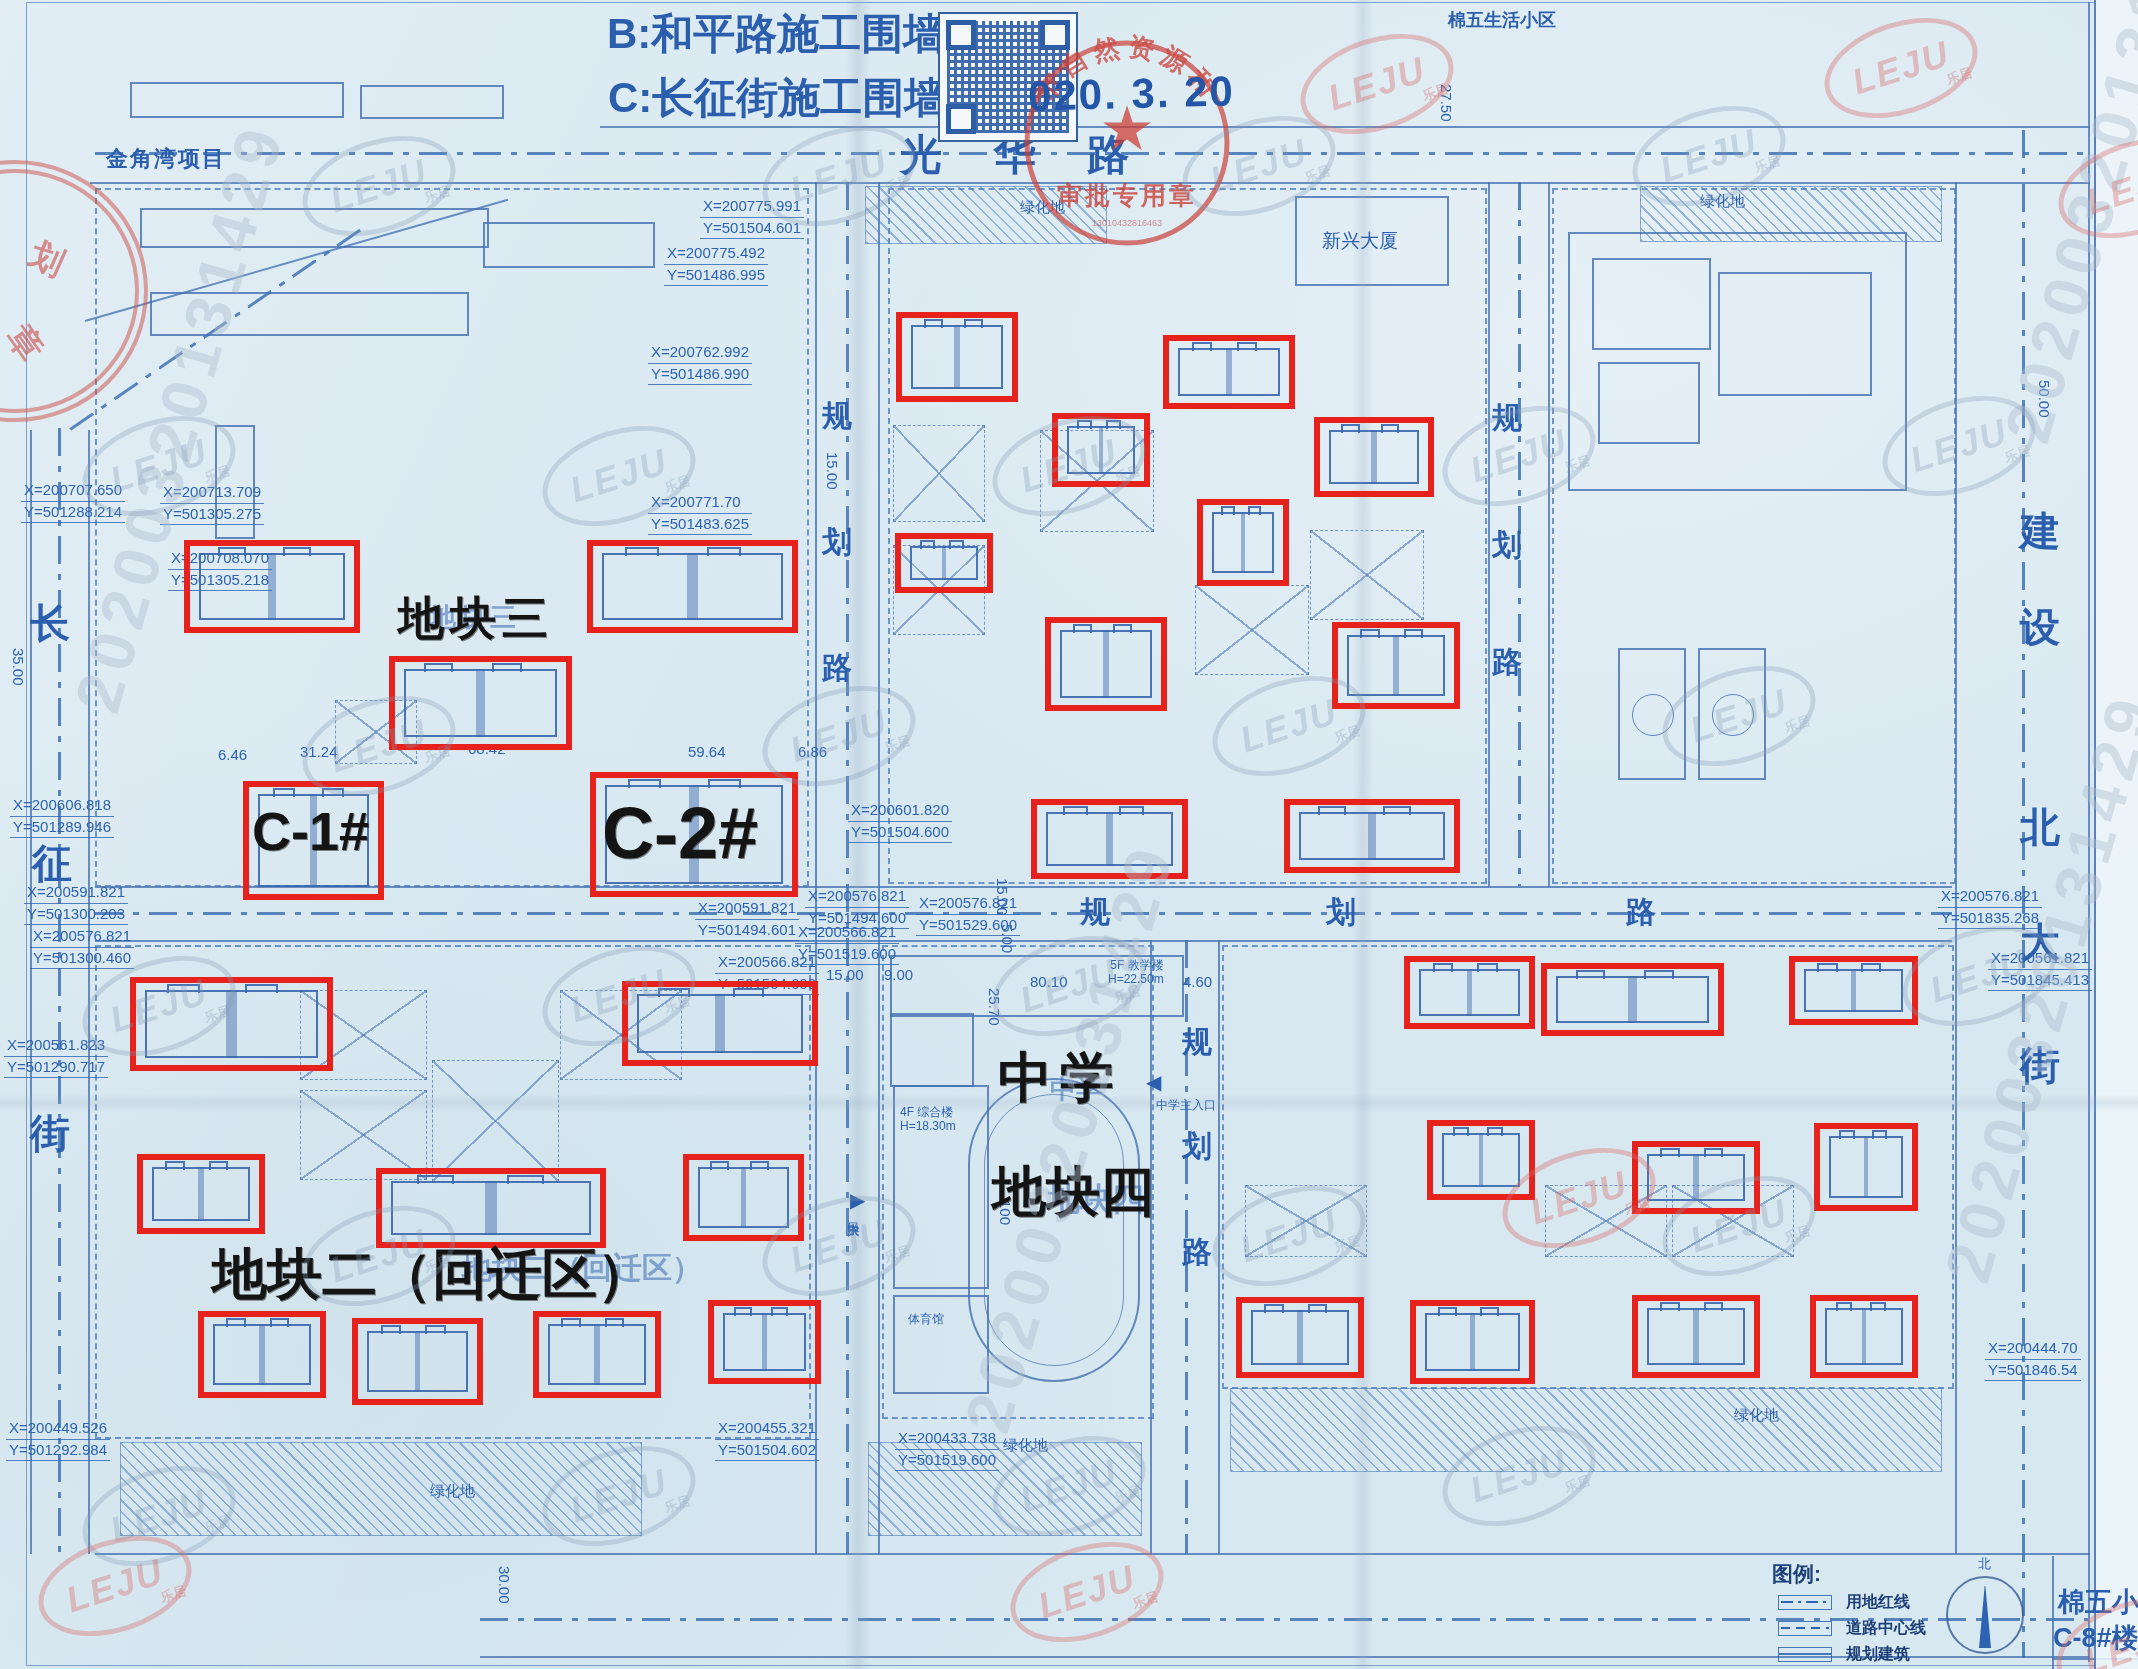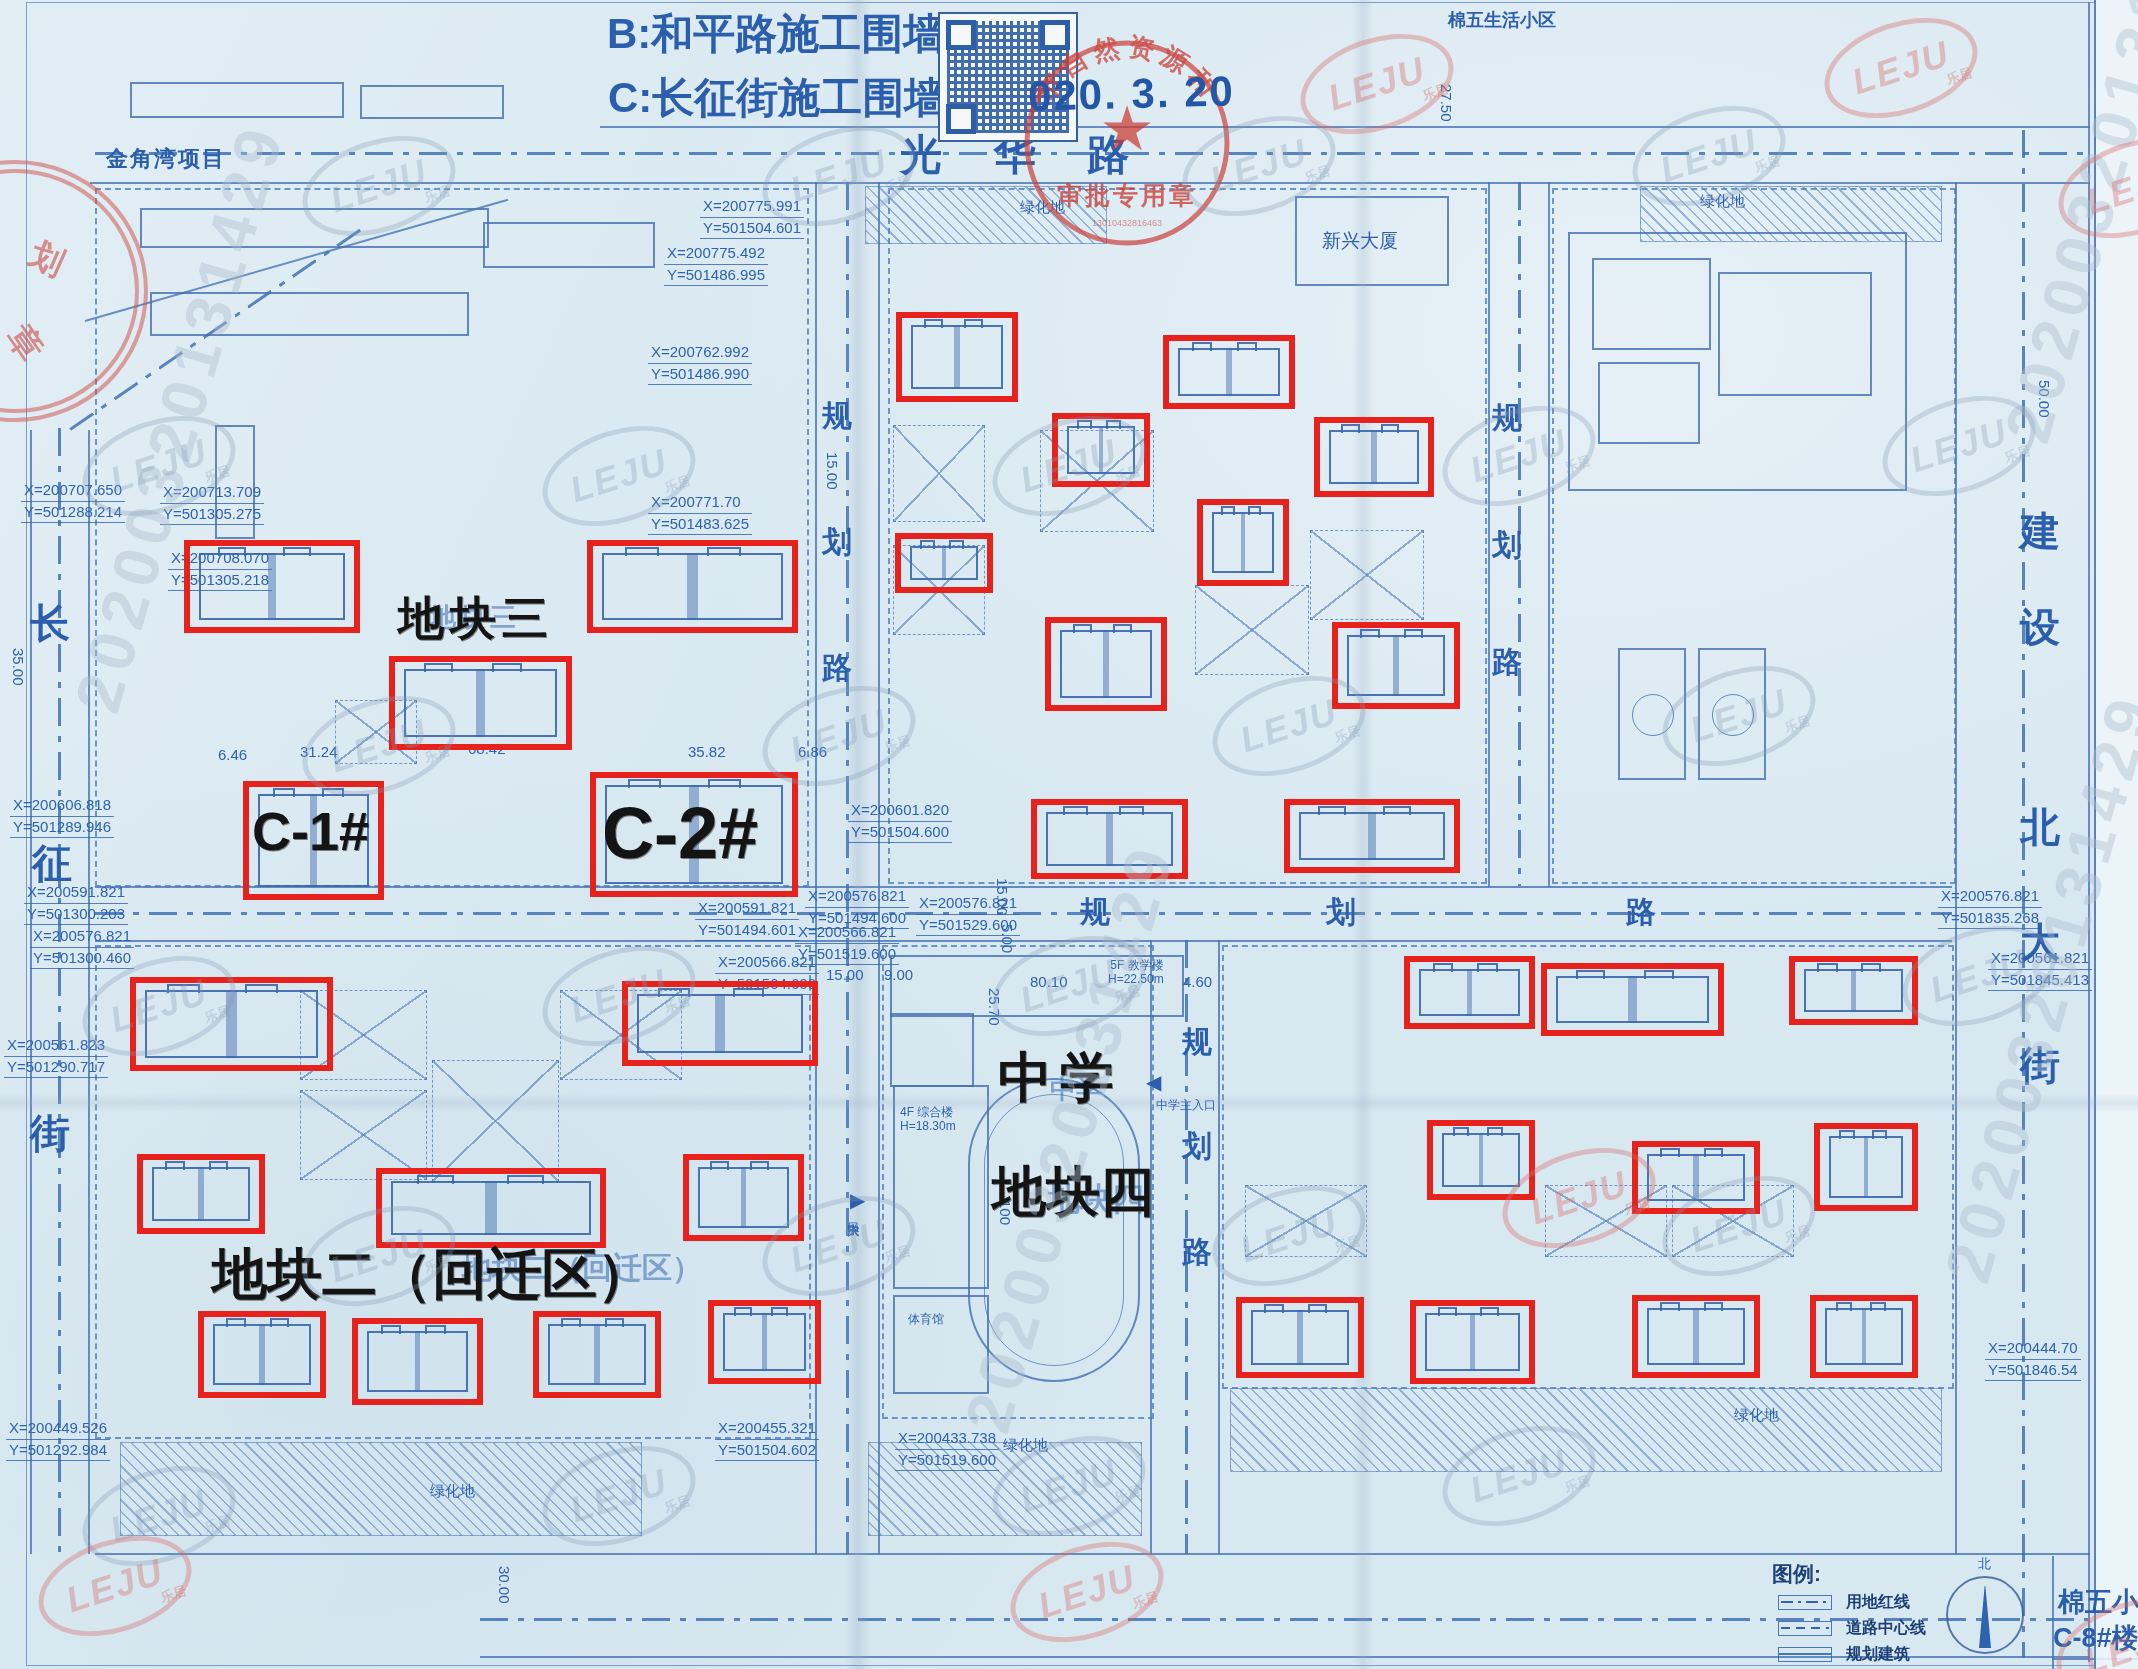--- a/index.html
+++ b/index.html
@@ -448,21 +448,21 @@
       </div>
       <div class="coord" style="left: 1985px; top: 1338px;">
         <span>X=200444.70</span>
         <span>Y=501846.54</span>
       </div>
     </div>
   <div id="dims">
       <div class="dim" style="left: 218px; top: 746px; text-align: right;">6.46</div>
       <div class="dim" style="left: 300px; top: 743px;">31.24</div>
       <div class="dim" style="left: 468px; top: 740px;">68.42</div>
-      <div class="dim" style="left: 688px; top: 743px;">35.82</div>
+      <div class="dim" style="left: 688px; top: 743px;">59.64</div>
       <div class="dim" style="left: 798px; top: 743px;">6.86</div>
       <div class="dim v" style="left: 824px; top: 452px;">15.00</div>
       <div class="dim" style="left: 826px; top: 966px;">15.00</div>
       <div class="dim" style="left: 884px; top: 966px;">9.00</div>
       <div class="dim v" style="left: 994px; top: 878px;">15.00</div>
       <div class="dim v" style="left: 999px; top: 924px;">5.00</div>
       <div class="dim v" style="left: 986px; top: 988px;">25.70</div>
       <div class="dim" style="left: 1030px; top: 973px;">80.10</div>
       <div class="dim" style="left: 1183px; top: 973px;">4.60</div>
       <div class="dim v" style="left: 1438px; top: 84px;">27.50</div>

